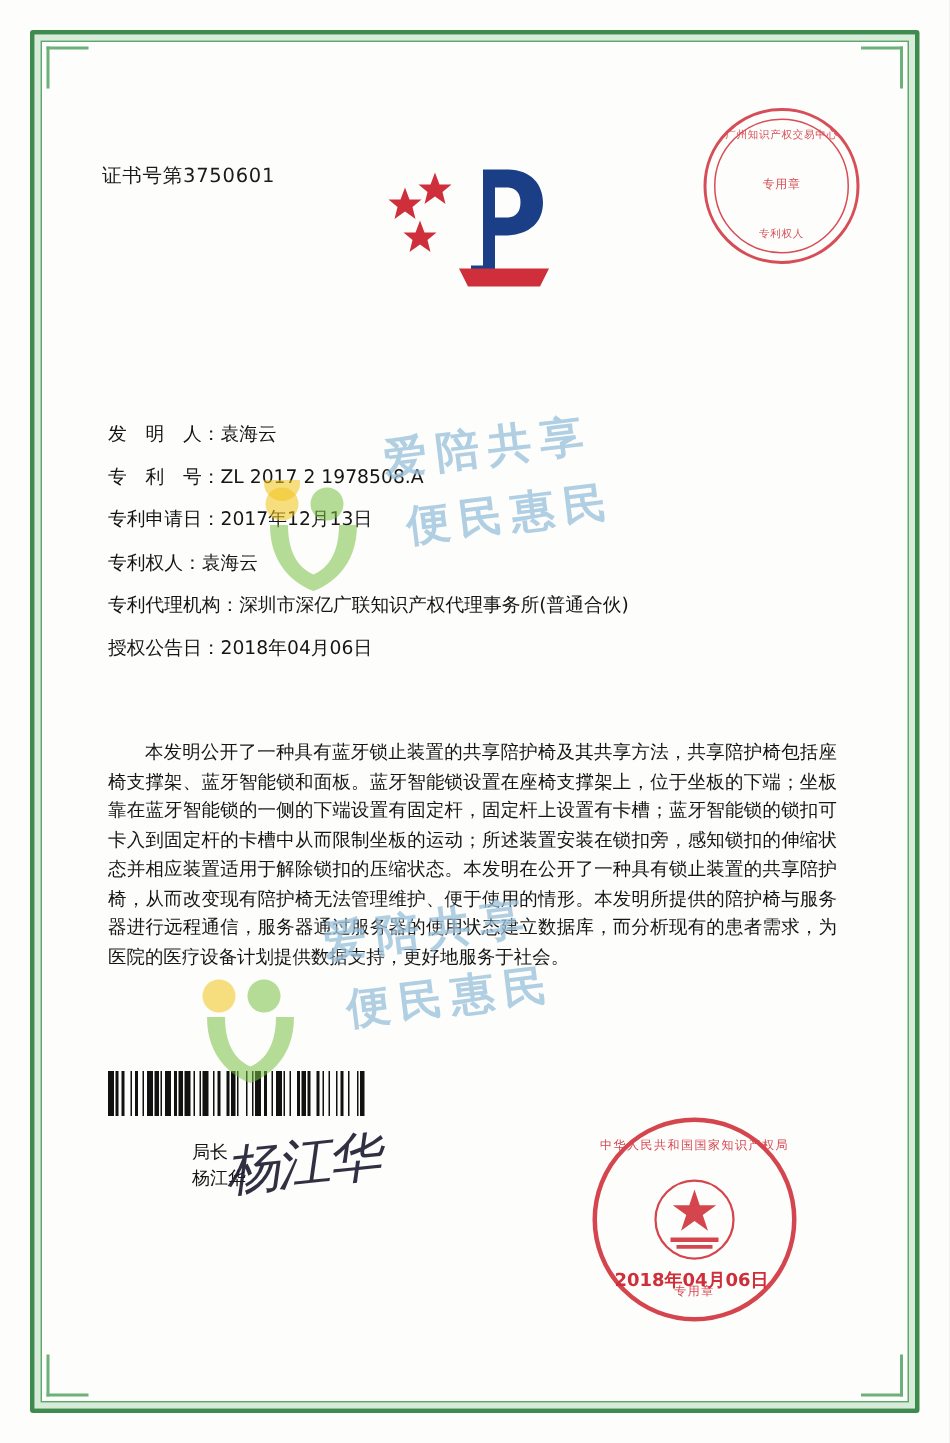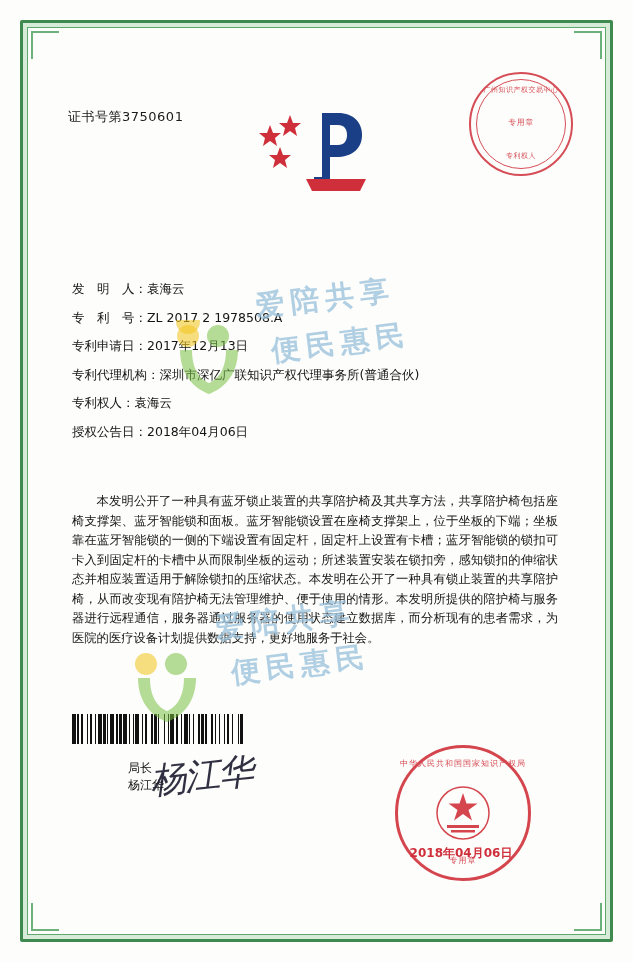--- a/index.html
+++ b/index.html
@@ -299,24 +299,24 @@
     <div class="field-row">
       <span class="field-label">发　明　人：</span><span class="field-value">袁海云</span>
     </div>
     <div class="field-row">
       <span class="field-label">专　利　号：</span><span class="field-value">ZL 2017 2 1978508.A</span>
     </div>
     <div class="field-row">
       <span class="field-label">专利申请日：</span><span class="field-value">2017年12月13日</span>
     </div>
     <div class="field-row">
+      <span class="field-label">专利权人：</span><span class="field-value">袁海云</span>
+    </div>
+    <div class="field-row">
       <span class="field-label">专利代理机构：</span><span class="field-value">深圳市深亿广联知识产权代理事务所(普通合伙)</span>
-    </div>
-    <div class="field-row">
-      <span class="field-label">专利权人：</span><span class="field-value">袁海云</span>
     </div>
     <div class="field-row">
       <span class="field-label">授权公告日：</span><span class="field-value">2018年04月06日</span>
     </div>
   </div>
 
   <div class="abstract">本发明公开了一种具有蓝牙锁止装置的共享陪护椅及其共享方法，共享陪护椅包括座椅支撑架、蓝牙智能锁和面板。蓝牙智能锁设置在座椅支撑架上，位于坐板的下端；坐板靠在蓝牙智能锁的一侧的下端设置有固定杆，固定杆上设置有卡槽；蓝牙智能锁的锁扣可卡入到固定杆的卡槽中从而限制坐板的运动；所述装置安装在锁扣旁，感知锁扣的伸缩状态并相应装置适用于解除锁扣的压缩状态。本发明在公开了一种具有锁止装置的共享陪护椅，从而改变现有陪护椅无法管理维护、便于使用的情形。本发明所提供的陪护椅与服务器进行远程通信，服务器通过服务器的使用状态建立数据库，而分析现有的患者需求，为医院的医疗设备计划提供数据支持，更好地服务于社会。</div>
 
   <div class="barcode">
       <span style="width:4.050000000000001px;background:#111"></span>

